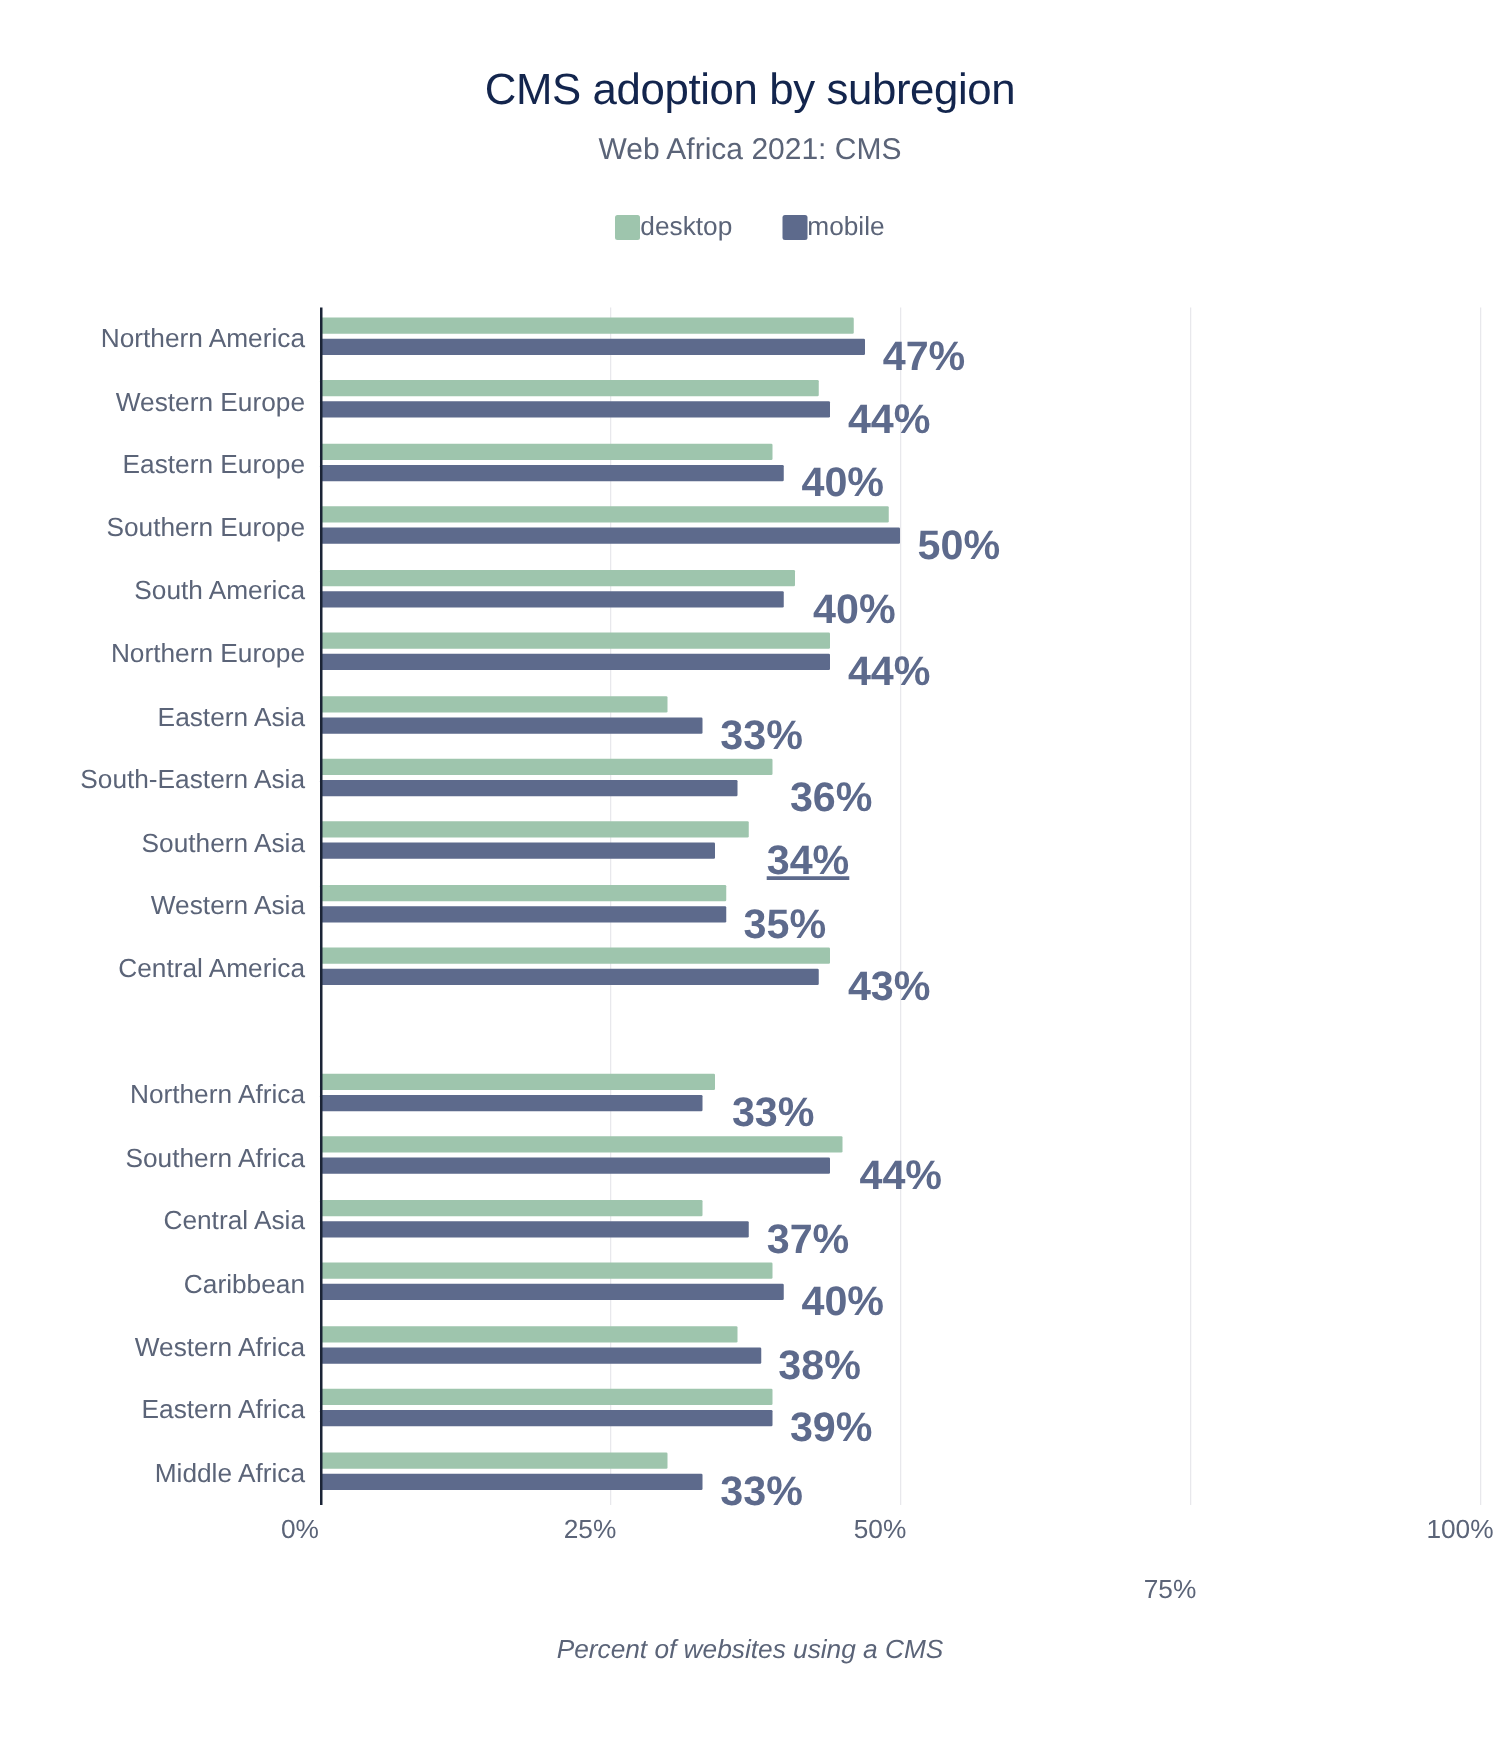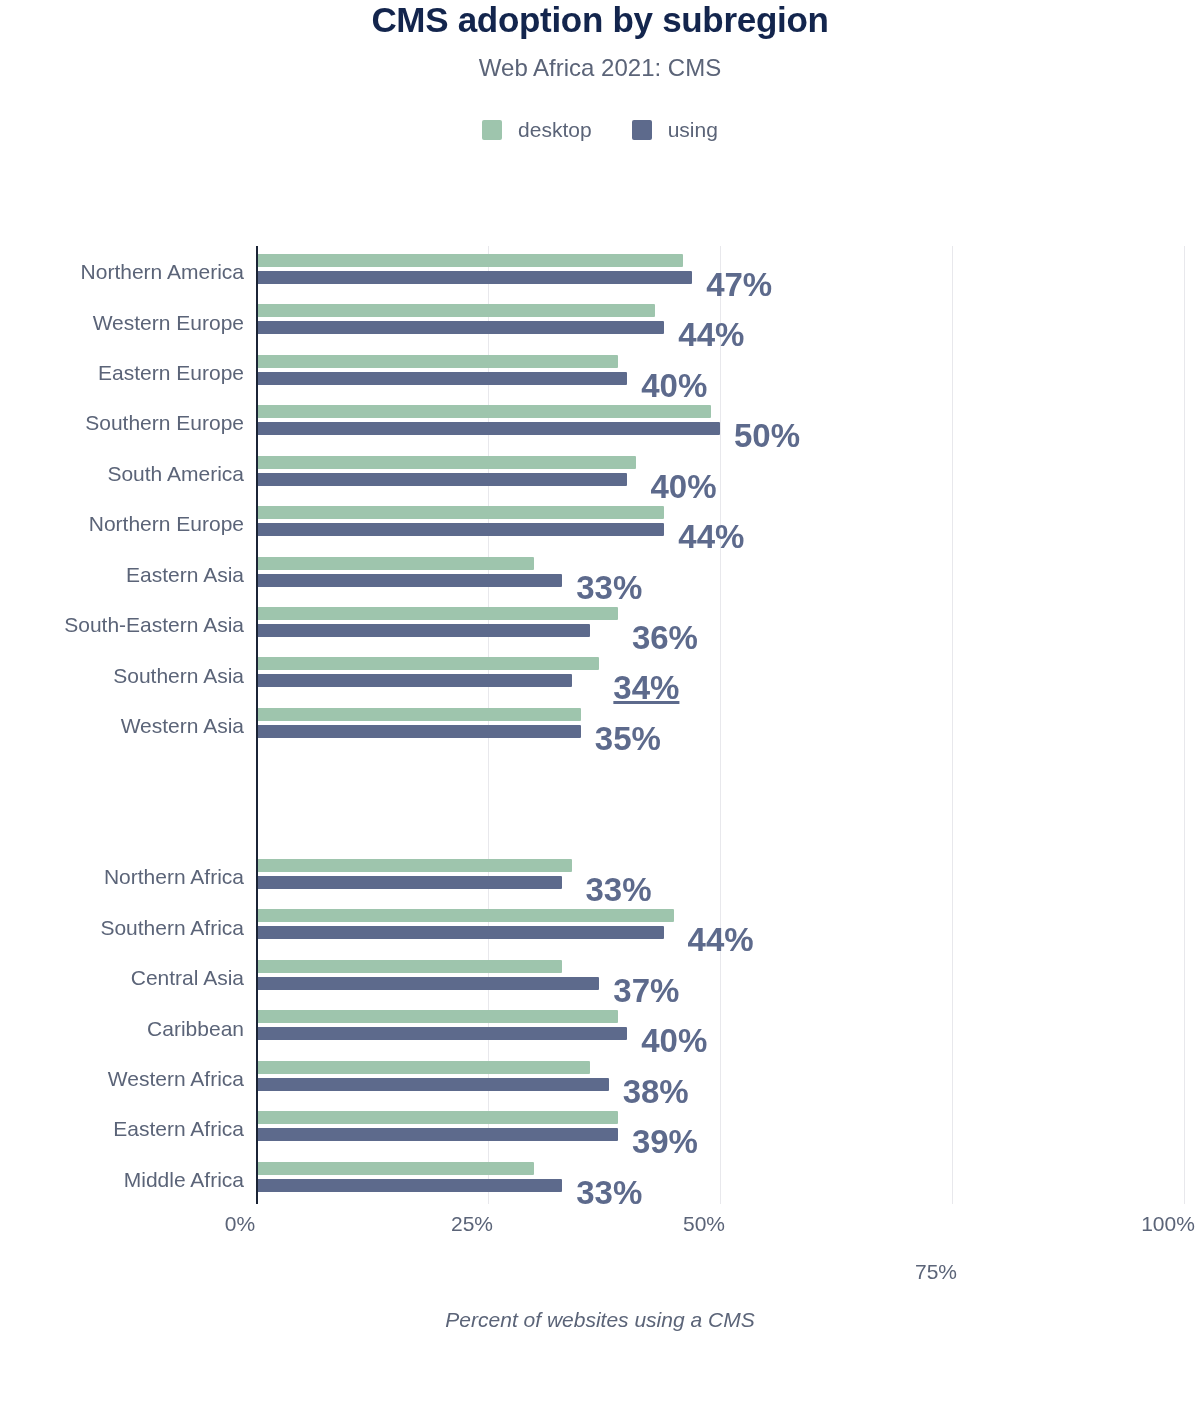--- a/index.html
+++ b/index.html
@@ -19,24 +19,25 @@
   .chart-wrap {
     width: 1200px;
     height: 1402px;
     position: relative;
     box-sizing: border-box;
   }
 
   .chart-title {
     text-align: center;
     font-size: 35px;
-    font-weight: bold;
+    font-weight: normal;
     color: #13254d;
     letter-spacing: -0.3px;
     margin: 0;
+    padding-top: 52px;
   }
 
   .chart-subtitle {
     text-align: center;
     font-size: 24px;
     font-weight: normal;
     color: #5b6478;
     margin: 0;
     padding-top: 14px;
   }
@@ -44,21 +45,21 @@
   .legend {
     display: flex;
     justify-content: center;
     align-items: center;
     gap: 40px;
     margin-top: 36px;
   }
   .legend-item {
     display: flex;
     align-items: center;
-    gap: 16px;
+    gap: 0;
   }
   .legend-swatch {
     width: 20px;
     height: 20px;
     border-radius: 2px;
     display: inline-block;
   }
   .legend-label {
     font-size: 21px;
     color: #5b6478;
@@ -184,21 +185,21 @@
   <h1 class="chart-title">CMS adoption by subregion</h1>
   <h2 class="chart-subtitle">Web Africa 2021: CMS</h2>
 
   <div class="legend">
     <div class="legend-item">
       <span class="legend-swatch" style="background:#9ec5ad"></span>
       <span class="legend-label">desktop</span>
     </div>
     <div class="legend-item">
       <span class="legend-swatch" style="background:#5d6a8c"></span>
-      <span class="legend-label">using</span>
+      <span class="legend-label">mobile</span>
     </div>
   </div>
 
   <div class="plot">
     <div class="plot-inner" id="plot-inner">
       <div class="axis-line"></div>
       <div class="gridline" style="left: 232px;"></div>
         <div class="gridline" style="left: 464px;"></div>
         <div class="gridline" style="left: 696px;"></div>
         <div class="gridline" style="left: 928px;"></div>
@@ -256,20 +257,26 @@
             <div class="bar desktop" style="left: 0px; width: 343.36px;"></div>
             <div class="bar mobile" style="left: 0px; width: 315.52px;"></div>
             <div class="bar-value" style="left: 357.36px; text-decoration: underline;">34%</div>
           </div>
           <div class="row" style="top: 453.789px; height: 50.4211px;">
             <div class="cat-label">Western Asia</div>
             <div class="bar desktop" style="left: 0px; width: 324.8px;"></div>
             <div class="bar mobile" style="left: 0px; width: 324.8px;"></div>
             <div class="bar-value" style="left: 338.8px;">35%</div>
           </div>
+          <div class="row" style="top: 504.211px; height: 50.4211px;">
+            <div class="cat-label">Central America</div>
+            <div class="bar desktop" style="left: 0px; width: 408.32px;"></div>
+            <div class="bar mobile" style="left: 0px; width: 399.04px;"></div>
+            <div class="bar-value" style="left: 422.32px;">43%</div>
+          </div>
           <div class="row" style="top: 605.053px; height: 50.4211px;">
             <div class="cat-label">Northern Africa</div>
             <div class="bar desktop" style="left: 0px; width: 315.52px;"></div>
             <div class="bar mobile" style="left: 0px; width: 306.24px;"></div>
             <div class="bar-value" style="left: 329.52px;">33%</div>
           </div>
           <div class="row" style="top: 655.474px; height: 50.4211px;">
             <div class="cat-label">Southern Africa</div>
             <div class="bar desktop" style="left: 0px; width: 417.6px;"></div>
             <div class="bar mobile" style="left: 0px; width: 408.32px;"></div>

